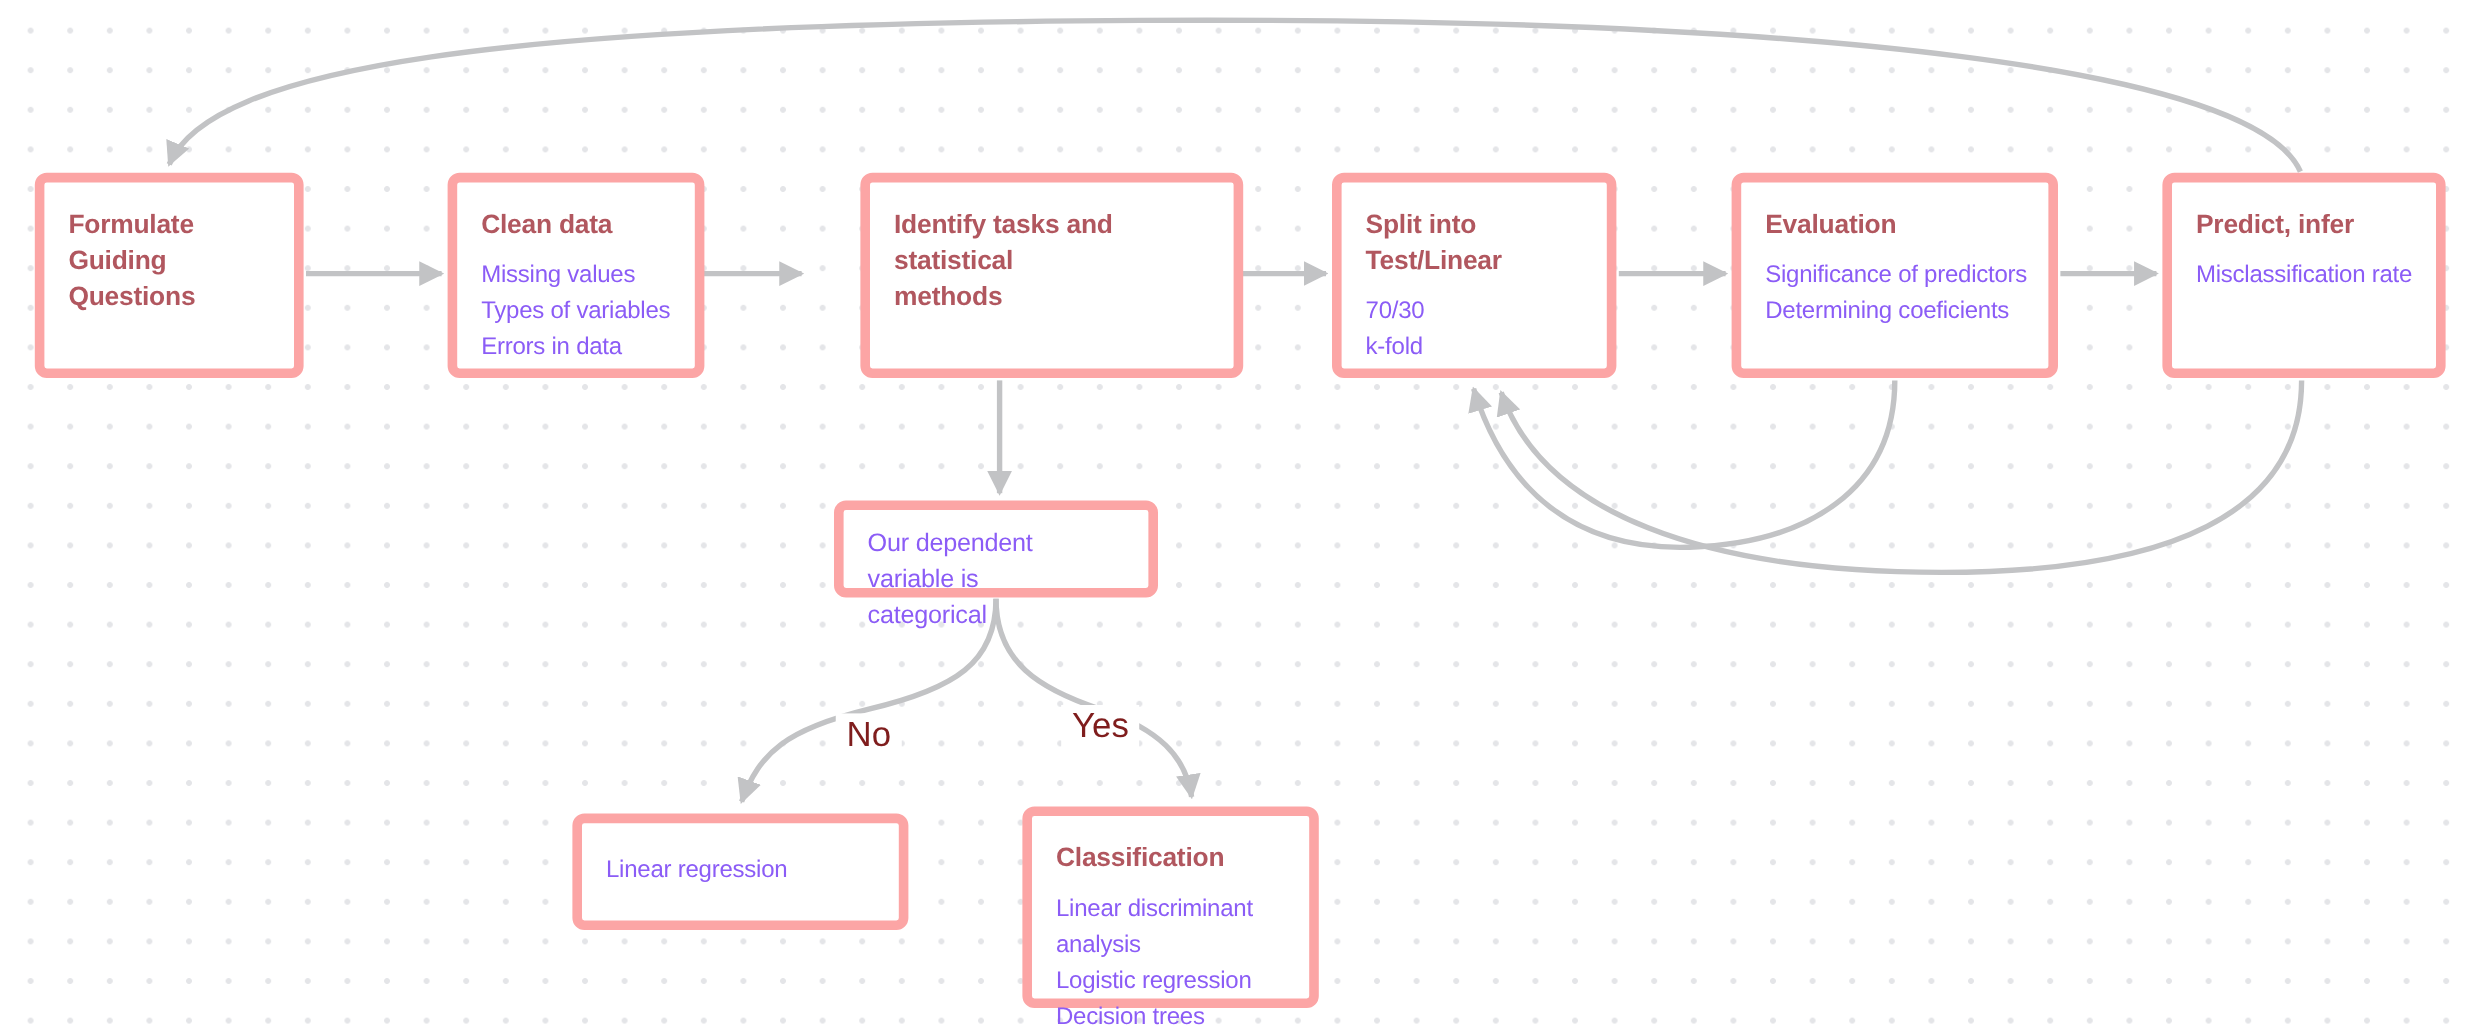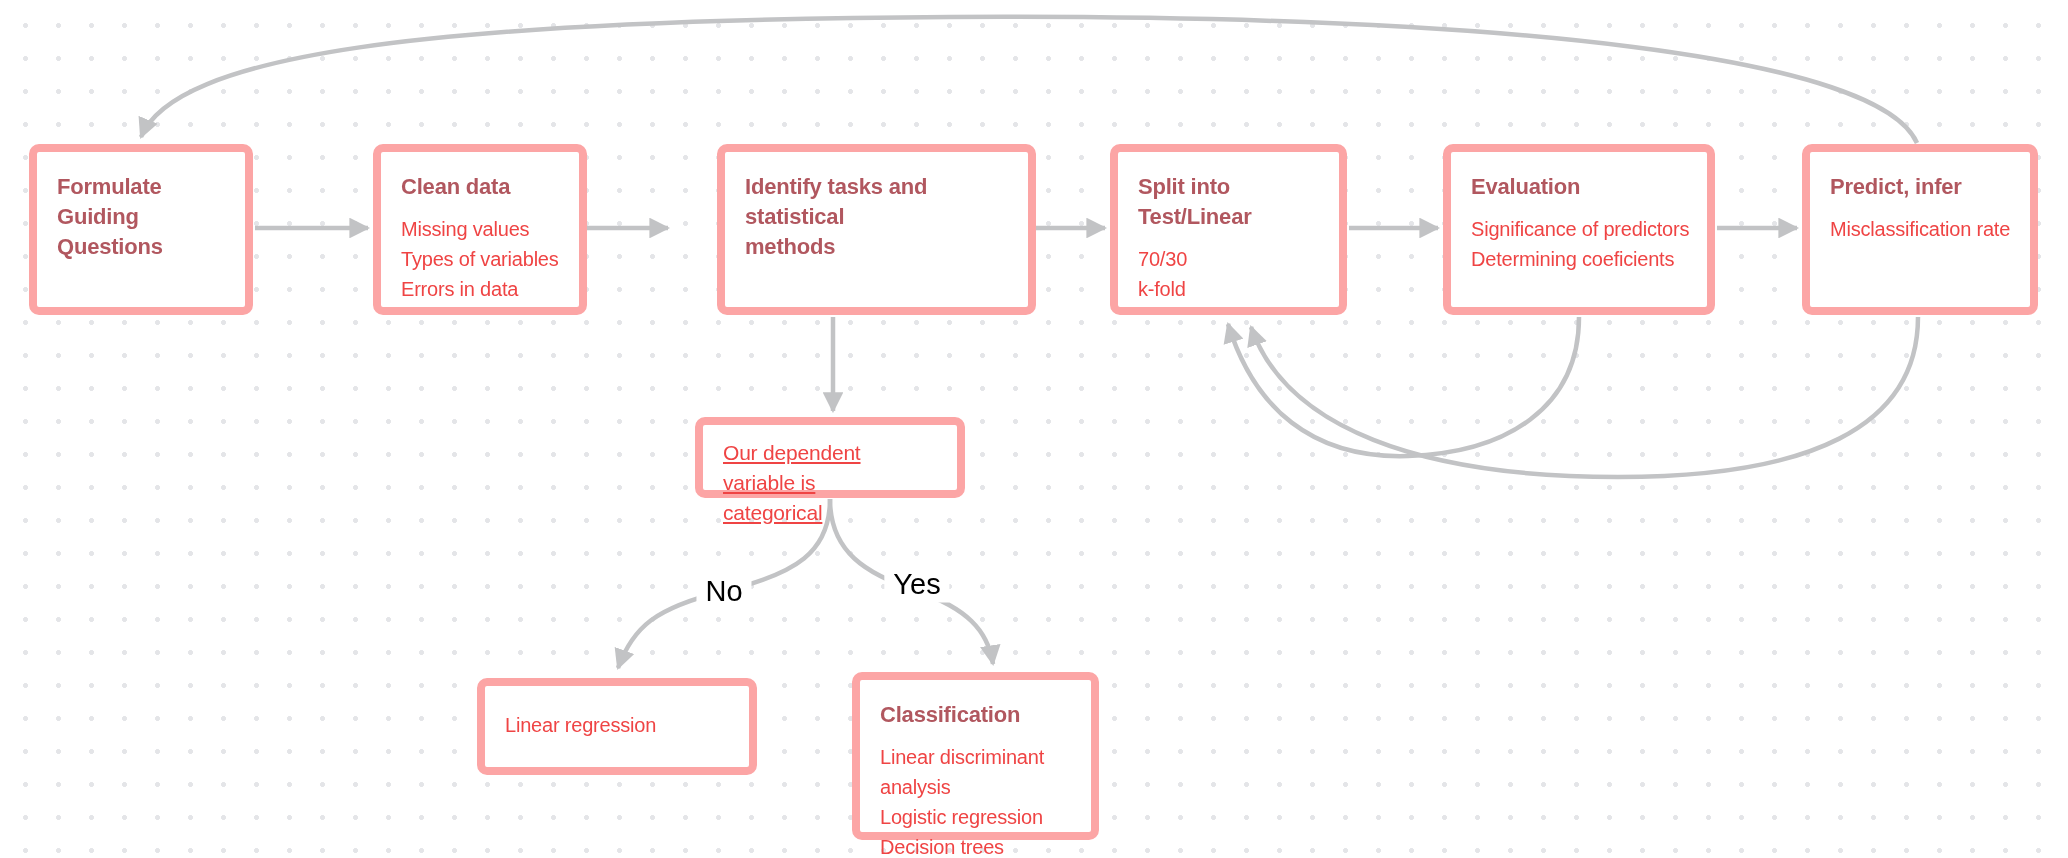--- a/index.html
+++ b/index.html
@@ -21,30 +21,31 @@
     border-radius:10px;
     box-sizing:border-box;
     padding:20px 16px 16px 20px;
   }
   .node-title{
     font-size:22px;font-weight:bold;color:#b1575f;
     line-height:30px;letter-spacing:-0.2px;
     white-space:pre-line;margin:0 0 12px 0;
   }
   .node-line{
-    font-size:20px;color:#ef4444;line-height:30px;letter-spacing:-0.2px;
+    font-size:20px;color:#8b5cf6;line-height:30px;letter-spacing:-0.2px;
   }
   .decision-node{padding:13px 20px;}
-  .decision-node .node-line{font-size:21px;white-space:pre-line;text-decoration:underline;}
+  .decision-node .node-line{font-size:21px;white-space:pre-line;}
   .plain-node{padding:24px 20px;}
   .branch-label{
     position:absolute;z-index:3;
-    font-size:29px;color:#000000;
+    font-size:29px;color:#7f1d1d;
     background:#ffffff;padding:2px 9px;
     transform:translate(-50%,-50%);
+    margin-top:22px;
   }
 </style>
 </head>
 <body>
 
 <div class="canvas">
 
   <svg class="connectors" width="2068" height="858" viewBox="0 0 2068 858">
     <defs>
       <marker id="ah" viewBox="0 0 10 10" refX="9" refY="5" markerWidth="4.6" markerHeight="4.6" orient="auto-start-reverse" markerUnits="strokeWidth">

